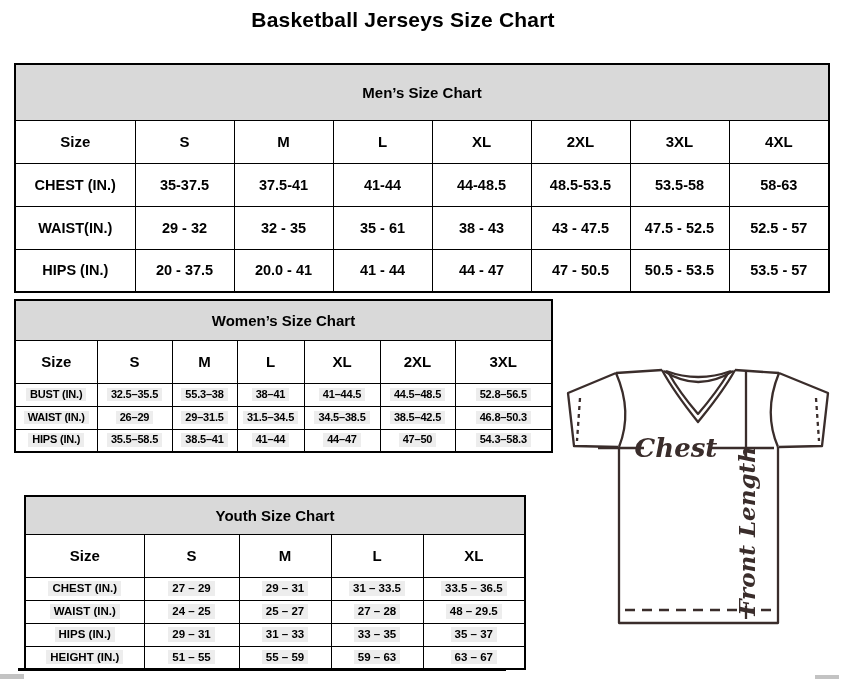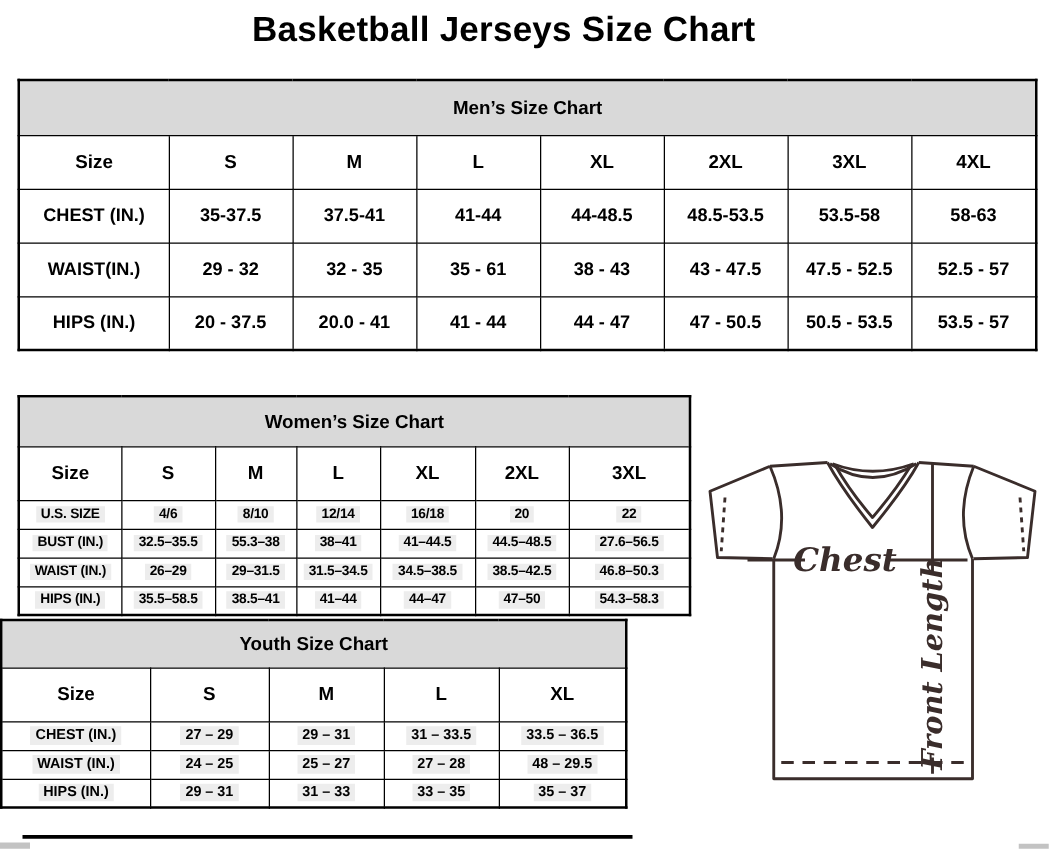--- a/index.html
+++ b/index.html
@@ -3,43 +3,43 @@
 <meta charset="utf-8">
 <style>
   * { margin:0; padding:0; box-sizing:border-box; }
   html,body { background:#fff; }
   body {
     width:843px; height:679px; position:relative; overflow:hidden;
     font-family:"Liberation Sans", sans-serif; color:#000;
   }
   .page-title {
     position:absolute; top:8px; left:0; width:806px;
-    text-align:center; font-size:28px; font-weight:bold; letter-spacing:0.2px;
+    text-align:center; font-size:21px; font-weight:bold; letter-spacing:0.2px;
   }
   table.size-table {
     position:absolute; border-collapse:collapse; table-layout:fixed;
     border:2px solid #000;
   }
   .size-table th, .size-table td {
     border:1.5px solid #000; text-align:center; vertical-align:middle;
     font-weight:bold; overflow:hidden; white-space:nowrap;
   }
   .size-table tr.title-row th { background:#d9d9d9; font-size:15px; }
   
   #mens-table { left:14px; top:63px; width:814px; }
-  #mens-table tr.title-row th { height:44px;margin-left:28px; }
+  #mens-table tr.title-row th { height:56px;margin-left:28px; }
   #mens-table tr.header-row th { height:43px; font-size:15px; }
   #mens-table tr.data-row td { height:43px; font-size:14.5px; }
   
-  #womens-table { left:14px; top:316px; width:537px; }
+  #womens-table { left:14px; top:299px; width:537px; }
   #womens-table tr.title-row th { height:40px; }
   #womens-table tr.header-row th { height:43px; font-size:15px; }
   #womens-table tr.data-row td { height:23px; font-size:11px; letter-spacing:-0.2px; }
   
-  #youth-table { left:0; top:495px; width:500px; }
+  #youth-table { left:24px; top:495px; width:500px; }
   #youth-table tr.title-row th { height:38px; }
   #youth-table tr.header-row th { height:43px; font-size:15px; }
   #youth-table tr.data-row td { height:23px; font-size:11.5px; }
   
   .hl { display:inline-block; background:#ededed; padding:0 4px; line-height:1.25; }
   
   #jersey { position:absolute; left:556px; top:360px; width:284px; height:302px; }
   
   .cropped-border { position:absolute; left:18px; top:668px; width:488px; height:3px; background:#000; }
   .frag { position:absolute; background:#c3c3c3; }
@@ -126,36 +126,27 @@
       <tr class="header-row">
         <th>Size</th>
         <th>S</th>
         <th>M</th>
         <th>L</th>
         <th>XL</th>
         <th>2XL</th>
         <th>3XL</th>
       </tr>
       <tr class="data-row">
-        <td><span class="hl">U.S. SIZE</span></td>
-        <td><span class="hl">4/6</span></td>
-        <td><span class="hl">8/10</span></td>
-        <td><span class="hl">12/14</span></td>
-        <td><span class="hl">16/18</span></td>
-        <td><span class="hl">20</span></td>
-        <td><span class="hl">22</span></td>
-      </tr>
-      <tr class="data-row">
         <td><span class="hl">BUST (IN.)</span></td>
         <td><span class="hl">32.5–35.5</span></td>
         <td><span class="hl">55.3–38</span></td>
         <td><span class="hl">38–41</span></td>
         <td><span class="hl">41–44.5</span></td>
         <td><span class="hl">44.5–48.5</span></td>
-        <td><span class="hl">27.6–56.5</span></td>
+        <td><span class="hl">52.8–56.5</span></td>
       </tr>
       <tr class="data-row">
         <td><span class="hl">WAIST (IN.)</span></td>
         <td><span class="hl">26–29</span></td>
         <td><span class="hl">29–31.5</span></td>
         <td><span class="hl">31.5–34.5</span></td>
         <td><span class="hl">34.5–38.5</span></td>
         <td><span class="hl">38.5–42.5</span></td>
         <td><span class="hl">46.8–50.3</span></td>
       </tr>
@@ -204,20 +195,27 @@
         <td><span class="hl">27 – 28</span></td>
         <td><span class="hl">48 – 29.5</span></td>
       </tr>
       <tr class="data-row">
         <td><span class="hl">HIPS (IN.)</span></td>
         <td><span class="hl">29 – 31</span></td>
         <td><span class="hl">31 – 33</span></td>
         <td><span class="hl">33 – 35</span></td>
         <td><span class="hl">35 – 37</span></td>
       </tr>
+      <tr class="data-row">
+        <td><span class="hl">HEIGHT (IN.)</span></td>
+        <td><span class="hl">51 – 55</span></td>
+        <td><span class="hl">55 – 59</span></td>
+        <td><span class="hl">59 – 63</span></td>
+        <td><span class="hl">63 – 67</span></td>
+      </tr>
     </tbody>
   </table>
 
 <svg id="jersey" viewBox="0 0 284 302" xmlns="http://www.w3.org/2000/svg">
   <g stroke="#3a2d2b" stroke-width="2.3" fill="none" stroke-linejoin="round">
 
     <path d="M60,13 L106,10 M179,10 L223,13"></path>
 
     <path d="M106,10 C118,32 134,52 142,62 C150,52 167,32 179,10"></path>
     <path d="M112,12 C122,30 136,47 142,54 C148,47 162,30 173,12"></path>

